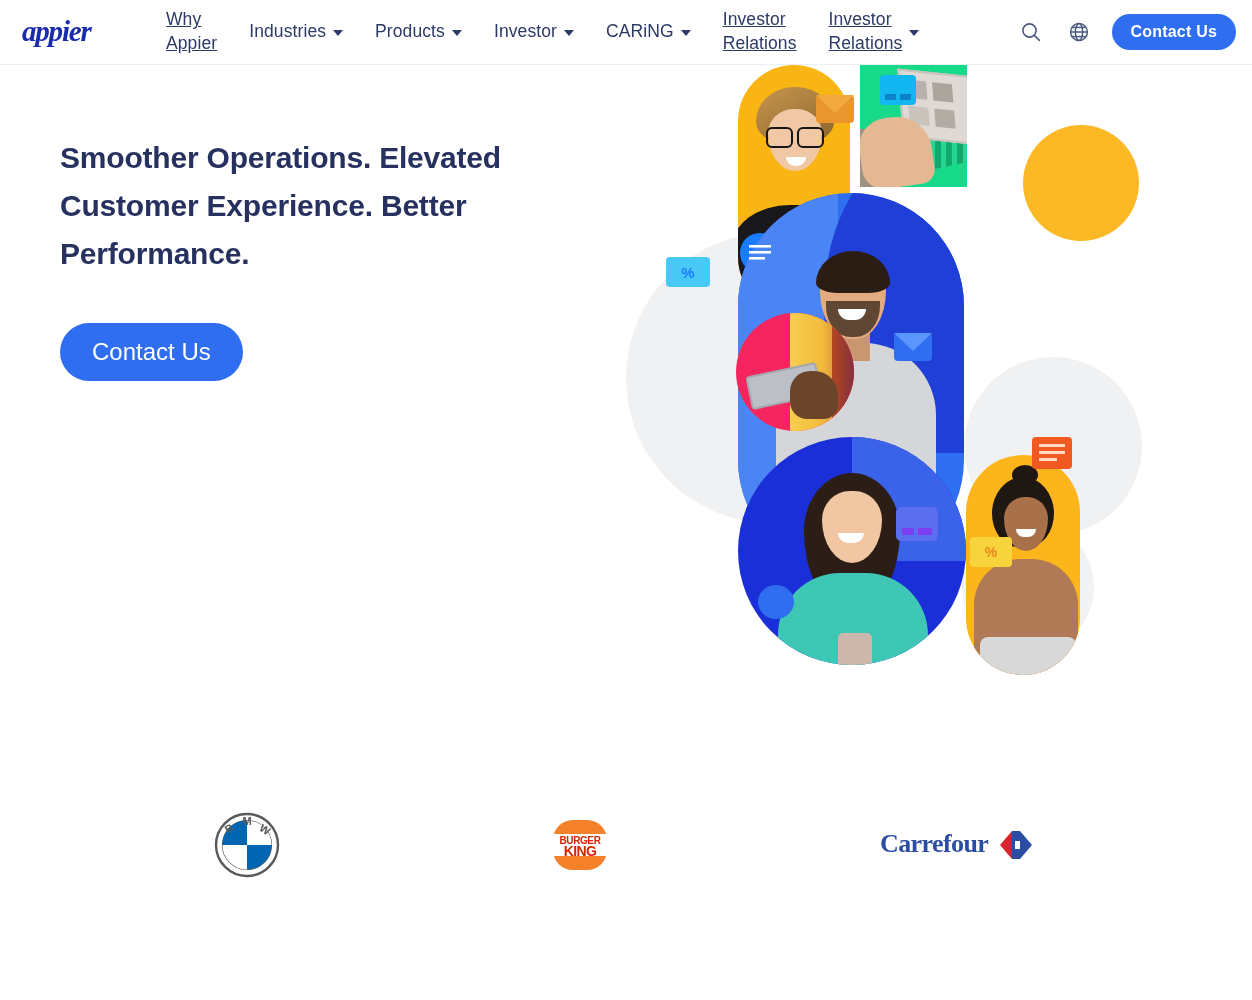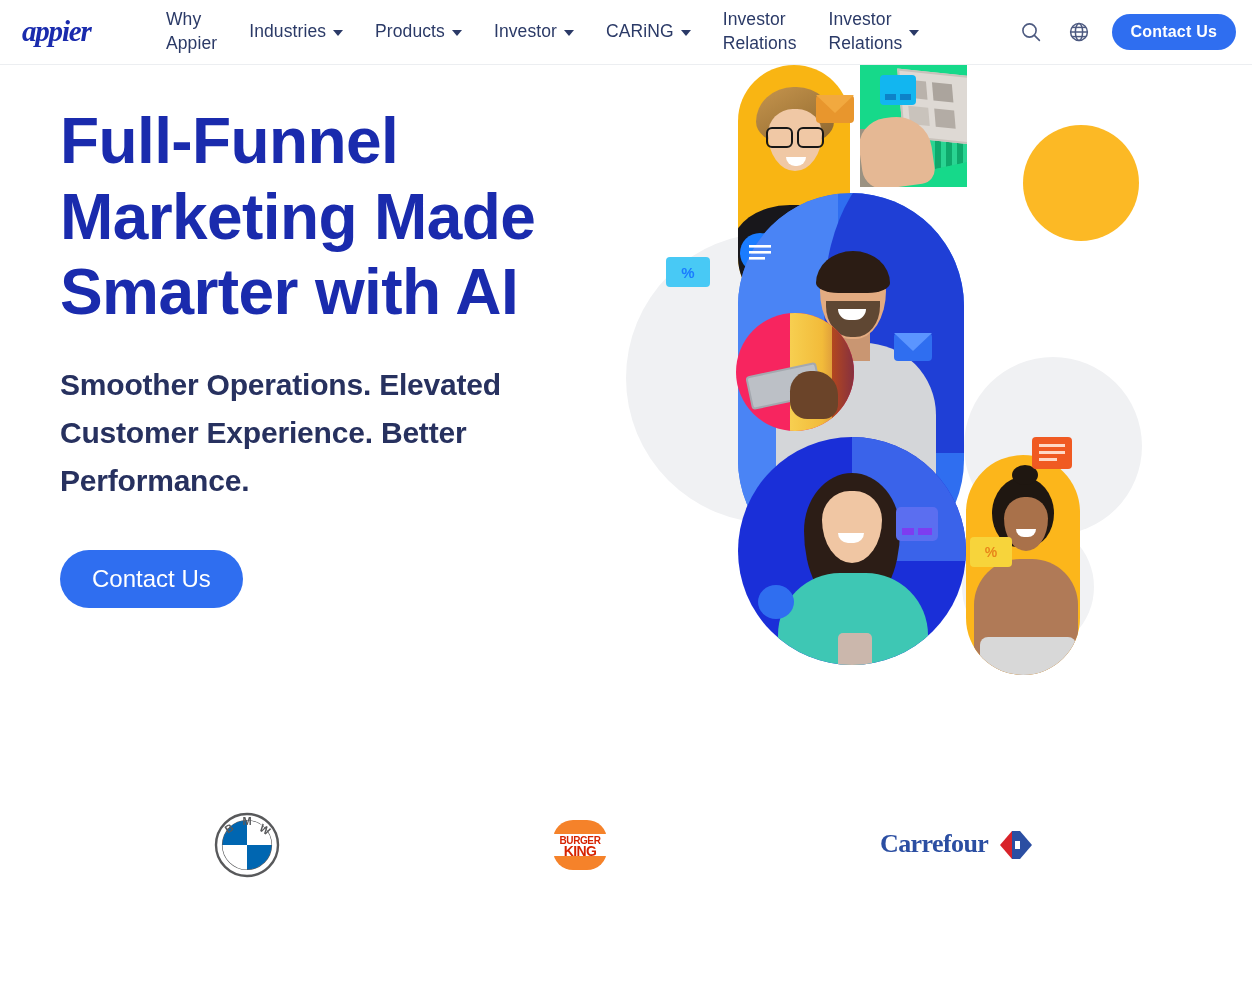--- a/index.html
+++ b/index.html
@@ -31,21 +31,21 @@
     margin-left: 36px; height: 65px;
   }
   .nav-item {
     display: flex; align-items: center; gap: 7px;
     padding: 0 16px; height: 65px;
     color: #2b3a67; font-size: 17.5px;
     letter-spacing: .1px; cursor: pointer;
     white-space: pre-line; line-height: 1.35;
   }
   .nav-item .label { display: block; }
-  .nav-item.wrap { max-width: 112px; }
+  .nav-item.wrap { max-width: 112px; text-decoration: underline; }
   .caret {
     width: 0; height: 0; flex: none;
     border-left: 5px solid transparent;
     border-right: 5px solid transparent;
     border-top: 6px solid #2b3a67;
     margin-top: 2px;
   }
 
   .nav-tools {
     margin-left: auto; margin-right: 16px;
@@ -485,21 +485,20 @@
       </svg>
     </div>
 
     <button class="btn-pill">Contact Us</button>
   </div>
 </header>
 
 <section class="hero">
 
   <div class="hero-copy">
-    <h1 class="hero-title">Full-Funnel Marketing Made Smarter with AI</h1>
     <p class="hero-sub">Smoother Operations. Elevated Customer Experience. Better Performance.</p>
     <button class="hero-cta">Contact Us</button>
   </div>
 
   <div class="collage">
 
     <div class="blob-grey-lg"></div>
     <div class="blob-grey-md"></div>
     <div class="blob-grey-sm"></div>
     <div class="blob-yellow"></div>

